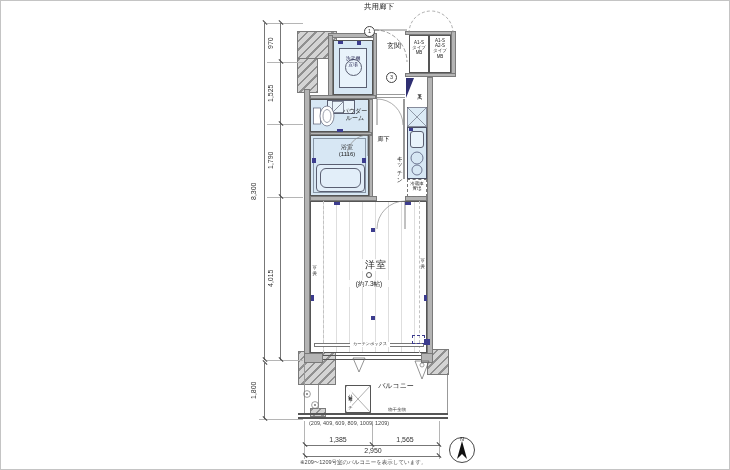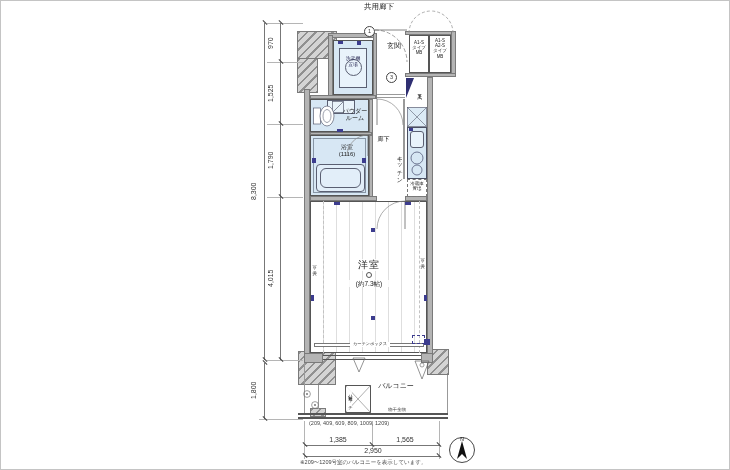--- a/index.html
+++ b/index.html
@@ -143,21 +143,21 @@
     <circle cx="8" cy="7" r="6" fill="none" stroke="#44496a" stroke-width="0.7"></circle>
     <circle cx="8" cy="19" r="5" fill="none" stroke="#44496a" stroke-width="0.7"></circle>
   </svg>
   <div class="dashrect" style="left:406px;top:178px;width:20px;height:18px;"></div>
   <div class="lbl" style="left:406px;top:180px;width:20px;font-size:4.5px;">冷蔵庫
 置場</div>
 
   <div class="room" style="left:309px;top:200px;width:117px;height:152px;background:repeating-linear-gradient(90deg,#ffffff 0 12px,#dedede 12px 13px);"></div>
   <div class="abs" style="left:322px;top:200px;width:0;height:152px;border-left:0.7px dashed #c2c2c2;"></div>
   <div class="abs" style="left:418px;top:200px;width:0;height:152px;border-left:0.7px dashed #c2c2c2;"></div>
-  <div class="lbl" style="left:350px;top:258px;width:36px;font-size:10px;letter-spacing:1px;background:rgba(255,255,255,0.85);">洋室</div>
+  <div class="lbl" style="left:350px;top:258px;width:36px;font-size:10px;letter-spacing:1px;background:rgba(255,255,255,0.85);text-align:right;">洋室</div>
   <div class="abs" style="left:365px;top:271px;width:6px;height:6px;border:0.7px solid #555;border-radius:50%;background:#fff;"></div>
   <div class="lbl" style="left:342px;top:279px;width:52px;font-size:6.5px;background:rgba(255,255,255,0.85);">(約7.3帖)</div>
   <svg style="left:376px;top:200px;" width="28" height="28">
     <path d="M0 28 A 28 28 0 0 1 28 0" fill="none" stroke="#8a8a8a" stroke-width="0.7"></path>
     <line x1="28" y1="0" x2="28" y2="28" stroke="#666" stroke-width="0.8"></line>
   </svg>
   <div class="lbl vtxt" style="left:311px;top:247px;height:34px;font-size:4.5px;color:#555;background:rgba(255,255,255,0.8);">下り天井</div>
   <div class="lbl vtxt" style="left:419px;top:240px;height:34px;font-size:4.5px;color:#555;background:rgba(255,255,255,0.8);">下り天井</div>
   <div class="abs" style="left:313px;top:342px;width:110px;height:4px;border:0.6px solid #777;background:#fff;"></div>
   <div class="lbl" style="left:349px;top:341px;width:40px;font-size:4.2px;background:#fff;">カーテンボックス</div>

